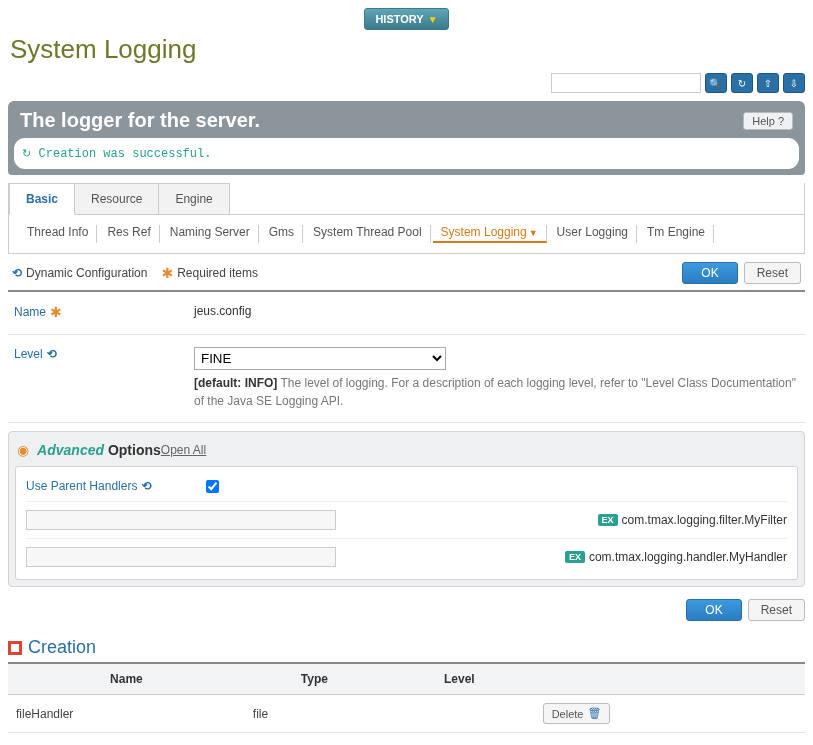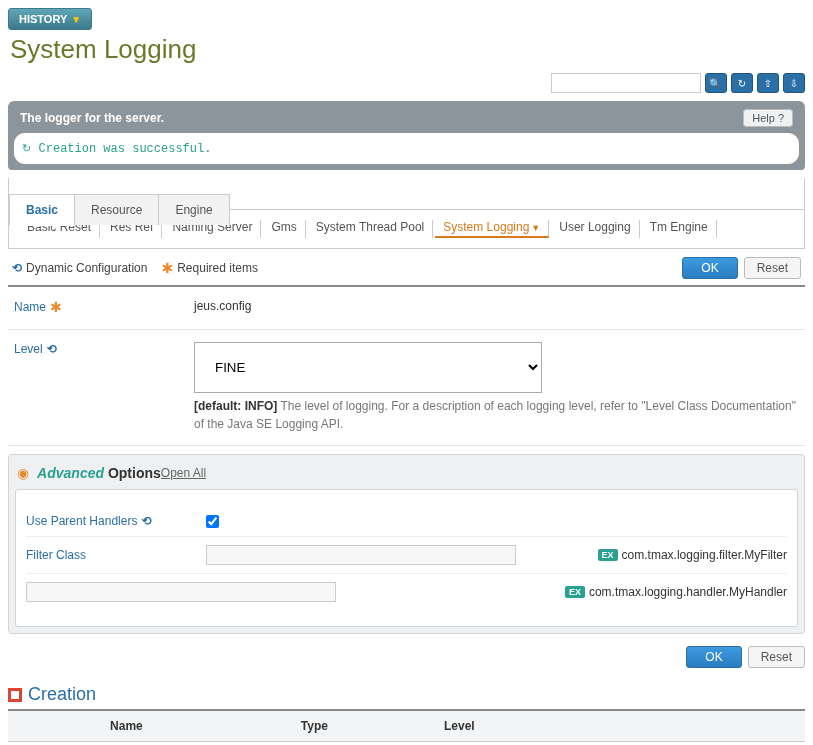--- a/index.html
+++ b/index.html
@@ -1,39 +1,39 @@
 <!DOCTYPE html>
 <html><head>
 <meta charset="utf-8">
 <style>
 * { box-sizing: border-box; margin: 0; padding: 0; }
 body { font-family: Arial, sans-serif; font-size: 12px; color: #333; background: #fff; width: 813px; }
 .container { padding: 8px; }
 
-.top-bar { display: flex; justify-content: flex-start; margin-bottom: 4px; }
+.top-bar { display: flex; justify-content: center; margin-bottom: 4px; }
 .history-btn { background: linear-gradient(#5fa6b8, #3c7a8a); color: #fff; font-weight: bold; font-size: 11px; padding: 4px 10px; border: 1px solid #3c7a8a; border-radius: 3px; cursor: pointer; display:flex; align-items:center; gap:4px;}
 .history-btn .chev { color: #ffcc00; font-size: 10px; }
 
 .page-title { font-size: 26px; color: #6a7a2a; font-weight: normal; margin: 2px 0 8px 2px; }
 
 .search-row { display: flex; justify-content: flex-end; gap: 4px; margin-bottom: 8px; align-items:center;}
 .search-input { width: 150px; height: 20px; border: 1px solid #ccc; padding: 2px 4px; }
 .icon-btn { width: 22px; height: 20px; background: #2a6fa5; border: 1px solid #1f5680; border-radius: 3px; display:flex; align-items:center; justify-content:center; cursor:pointer; color:#fff; font-size:10px;}
 
 .banner { background: #8c959c; border-radius: 6px 6px 4px 4px; padding: 6px; }
 .banner-hdr { display:flex; justify-content:space-between; align-items:center; padding: 2px 6px 6px 6px;}
-.banner-title { color: #fff; font-weight: bold; font-size: 12px; }
+.banner-title { color: #fff; font-weight: bold; font-size: 20px; }
 .help-btn { background: #eef2f5; border: 1px solid #bbb; border-radius: 3px; padding: 2px 8px; font-size: 11px; cursor:pointer; color:#555;}
 .banner-msg { background: #fff; border-radius: 11px; padding: 8px 8px; }
 .msg-text { color: #2aa090; font-family: "Courier New", monospace; font-size: 12px; }
 .msg-icon { color: #2aa090; margin-right: 4px; font-size: 11px; }
 
 .tabs-outer { border: 1px solid #ccc; margin-top: 8px; border-top:none;}
 .tabs { display: flex; border-bottom: 1px solid #ccc; background:#fff;}
-.tab { padding: 8px 16px; border: 1px solid #ccc; border-bottom: none; margin-right: -1px; background: #f2f2f2; cursor: pointer; color:#555; position:relative; top:16px;}
+.tab { padding: 8px 16px; border: 1px solid #ccc; border-bottom: none; margin-right: -1px; background: #f2f2f2; cursor: pointer; color:#555; position:relative; top:0px;}
 .tab.active { background: #fff; color: #2a6fa5; font-weight: bold; border-bottom: 1px solid #fff; margin-bottom:-1px;}
 .subtabs { padding: 10px 10px; display: flex; flex-wrap: wrap; gap: 2px; color:#555;}
 .subtab { cursor: pointer; padding: 0 8px; }
 .subtab.sep { border-right: 1px solid #ccc; }
 .subtab.active { color: #d87a1a; border-bottom: 2px solid #d87a1a; padding-bottom:2px;}
 .subtab .chev2 { color:#d87a1a; font-size:9px; margin-left:2px;}
 
 .legend-row { display:flex; justify-content:space-between; align-items:center; padding: 8px 4px 6px 4px; border-bottom:2px solid #888;}
 .legend-left { display:flex; gap:14px; align-items:center;}
 .legend-item { display:flex; align-items:center; gap:4px; color:#444;}
@@ -41,31 +41,31 @@
 .ic-req { color:#e88b2e; font-size:14px;}
 .btn-ok { background: linear-gradient(#3d9ae0,#2a7dc0); color:#fff; border:1px solid #2a6fa5; border-radius:3px; padding:3px 18px; cursor:pointer; font-size:12px;}
 .btn-reset { background:#f5f5f5; border:1px solid #bbb; border-radius:3px; padding:3px 12px; cursor:pointer; color:#555; font-size:12px;}
 .btns { display:flex; gap:6px;}
 
 .form-row { display:flex; padding: 12px 6px; border-bottom:1px solid #e5e5e5; align-items:flex-start;}
 .form-label { width: 180px; color:#2a6fa5; display:flex; align-items:center; gap:4px;}
 .form-body { flex:1; }
 .form-val { color:#333; margin-bottom:4px;}
 .form-desc { color:#777; line-height:1.5;}
-.sel { width:348px; border:1px solid #aaa; padding:16px; background:#fff;}
+.sel { width:252px; border:1px solid #aaa; padding:2px; background:#fff;}
 .def-lbl { font-weight:bold; color:#333; }
 
 .adv-box { background:#eef0f2; border:1px solid #d0d4d8; border-radius:4px; padding:6px; margin-top:8px;}
 .adv-hdr { display:flex; align-items:center; padding:4px 2px 8px 2px;}
 .adv-title { font-size:14px;}
 .adv-title .shield { color:#e88b2e; margin-right:4px;}
 .adv-title .adv { color:#2aa090; font-style:italic; font-weight:bold;}
 .adv-title .opt { color:#333; font-weight:bold;}
 .open-all { color:#666; text-decoration:underline; cursor:pointer; font-size:12px;}
-.adv-inner { background:#fff; border:1px solid #d0d4d8; border-radius:3px; padding:16px 10px;}
+.adv-inner { background:#fff; border:1px solid #d0d4d8; border-radius:3px; padding:4px 10px;}
 .adv-row { display:flex; align-items:center; padding:8px 0; border-bottom:1px solid #eee;}
 .adv-row:last-child { border-bottom:none;}
 .adv-label { width:180px; color:#2a6fa5; display:flex; align-items:center; gap:4px;}
 .adv-body { flex:1; display:flex; align-items:center; gap:8px;}
 .txt-in { width:310px; border:1px solid #ccc; background:#f7f7f7; height:20px; padding:2px 4px;}
 .ex-badge { background:#2aa090; color:#fff; font-size:9px; font-weight:bold; padding:1px 4px; border-radius:2px;}
 .ex-text { color:#333;}
 .adv-right { display:flex; align-items:center; gap:4px; flex:1; justify-content:flex-end;}
 
 .section-btns { display:flex; justify-content:flex-end; gap:6px; margin-top:12px;}
@@ -122,21 +122,21 @@
     </div>
   </div>
 
   <div class="tabs-outer">
     <div class="tabs">
       <div class="tab active">Basic</div>
       <div class="tab">Resource</div>
       <div class="tab">Engine</div>
     </div>
     <div class="subtabs">
-      <span class="subtab sep">Basic Reset</span>
+      <span class="subtab sep">Thread Info</span>
       <span class="subtab sep">Res Ref</span>
       <span class="subtab sep">Naming Server</span>
       <span class="subtab sep">Gms</span>
       <span class="subtab sep">System Thread Pool</span>
       <span class="subtab sep active"><span>System Logging</span><span class="chev2">▼</span></span>
       <span class="subtab sep">User Logging</span>
       <span class="subtab sep">Tm Engine</span>
     </div>
   </div>
 
@@ -196,23 +196,20 @@
       <div class="adv-row">
         <div class="adv-label">
           <span>Use Parent Handlers</span>
           <span class="ic-sync">⟲</span>
         </div>
         <div class="adv-body">
           <input type="checkbox" checked="" style="">
         </div>
       </div>
       <div class="adv-row">
-        <div class="adv-label">
-            <span>Filter Class</span>
-          </div>
         <div class="adv-body">
           <input type="text" class="txt-in" style="">
           <div class="adv-right">
             <span class="ex-badge">EX</span>
             <span class="ex-text">com.tmax.logging.filter.MyFilter</span>
           </div>
         </div>
       </div>
       <div class="adv-row">
         <div class="adv-body">

